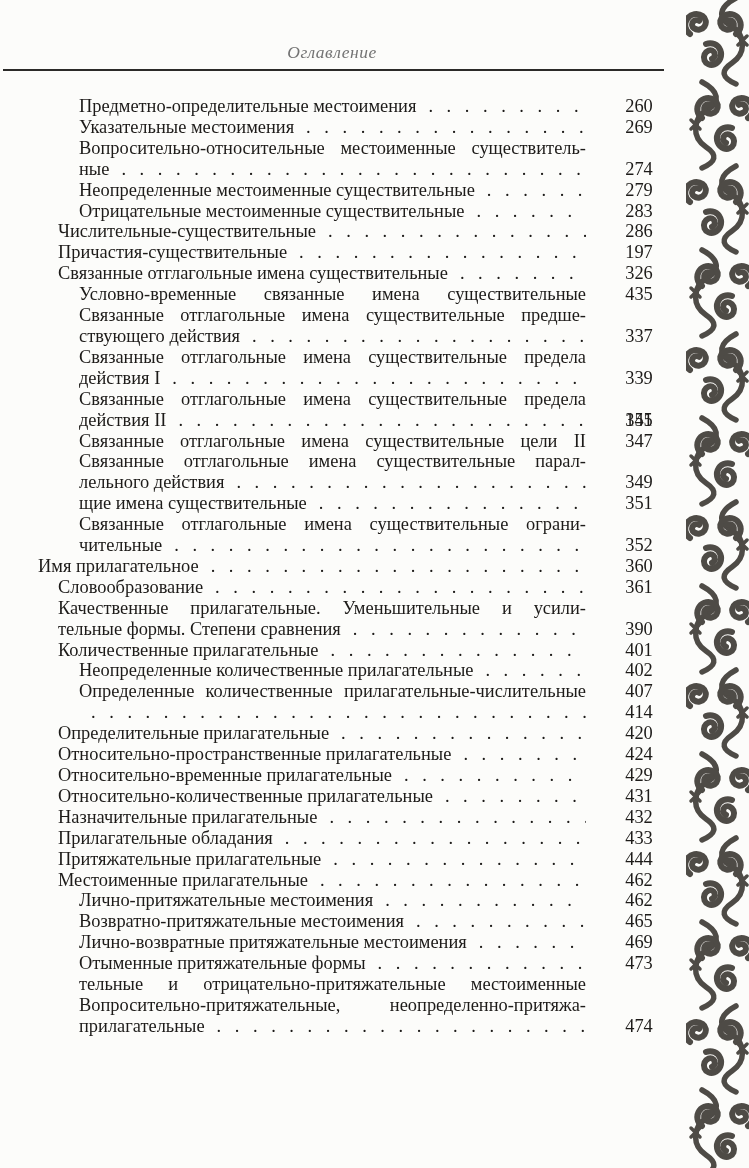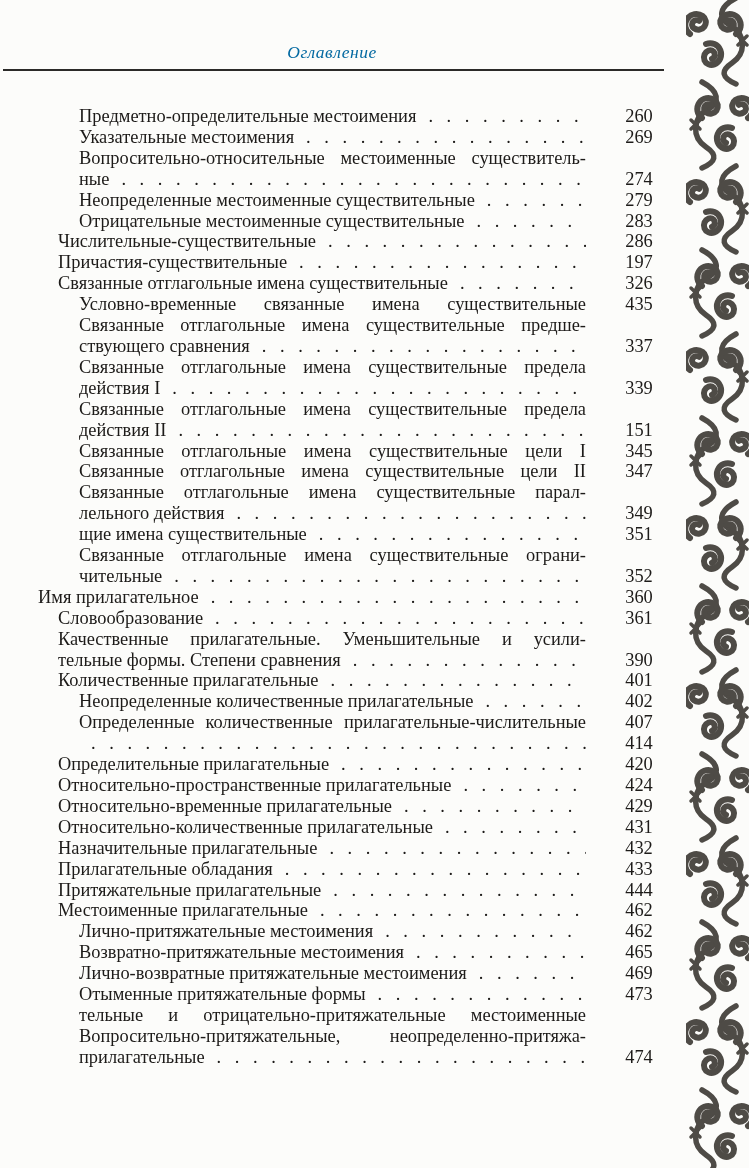--- a/index.html
+++ b/index.html
@@ -5,30 +5,30 @@
   html,body{margin:0;padding:0;}
   body{
     width:749px;height:1168px;position:relative;overflow:hidden;
     background:#fdfdfb;
     font-family:"Liberation Serif", serif;
     color:#1d1b19;
   }
   .sheet{position:absolute;inset:0;background:#fcfcfa;}
   .header-title{
     position:absolute;top:42px;left:0;width:664px;
-    text-align:center;font-style:italic;font-size:17.5px;color:#0369a1;
+    text-align:center;font-style:italic;font-size:17.5px;color:#737373;
     letter-spacing:.5px;
   }
   .header-rule{
     position:absolute;top:69px;left:3px;width:661px;height:2px;
     background:#2b2a28;border:none;
   }
   .toc{
     position:absolute;top:96px;left:36px;width:626px;
-    font-size:18.4px;line-height:20.9px;margin-top:10px;
+    font-size:18.4px;line-height:20.9px;
   }
   .entry{position:relative;padding-right:76px;}
   .ind-0{padding-left:2px;}
   .ind-1{padding-left:22px;}
   .ind-2{padding-left:43px;}
   .jl{text-align:justify;text-align-last:justify;}
   .lastflex{display:flex;align-items:baseline;}
   .lastflex .t{white-space:nowrap;}
   .leaders{
     flex:1;overflow:hidden;white-space:nowrap;
@@ -111,21 +111,21 @@
         </div>
         <span class="page">326</span>
       </div>
       <div class="entry ind-2">
         <div class="jl">Условно-временные связанные имена существительные</div>
         <span class="page">435</span>
       </div>
       <div class="entry ind-2">
         <div class="jl">Связанные отглагольные имена существительные предше-</div>
         <div class="lastflex">
-          <span class="t">ствующего сравнения</span>
+          <span class="t">ствующего действия</span>
           <span class="leaders">. . . . . . . . . . . . . . . . . . . . . . . . . . . . . . . . . . . . . . . . . . . . . . . . </span>
         </div>
         <span class="page">337</span>
       </div>
       <div class="entry ind-2">
         <div class="jl">Связанные отглагольные имена существительные предела</div>
         <div class="lastflex">
           <span class="t">действия I</span>
           <span class="leaders">. . . . . . . . . . . . . . . . . . . . . . . . . . . . . . . . . . . . . . . . . . . . . . . . </span>
         </div>
@@ -133,21 +133,20 @@
       </div>
       <div class="entry ind-2">
         <div class="jl">Связанные отглагольные имена существительные предела</div>
         <div class="lastflex">
           <span class="t">действия II</span>
           <span class="leaders">. . . . . . . . . . . . . . . . . . . . . . . . . . . . . . . . . . . . . . . . . . . . . . . . </span>
         </div>
         <span class="page">151</span>
       </div>
       <div class="entry ind-2">
-        <div class="jl">Связанные отглагольные имена существительные цели I</div>
         <span class="page">345</span>
       </div>
       <div class="entry ind-2">
         <div class="jl">Связанные отглагольные имена существительные цели II</div>
         <span class="page">347</span>
       </div>
       <div class="entry ind-2">
         <div class="jl">Связанные отглагольные имена существительные парал-</div>
         <div class="lastflex">
           <span class="t">лельного действия</span>

